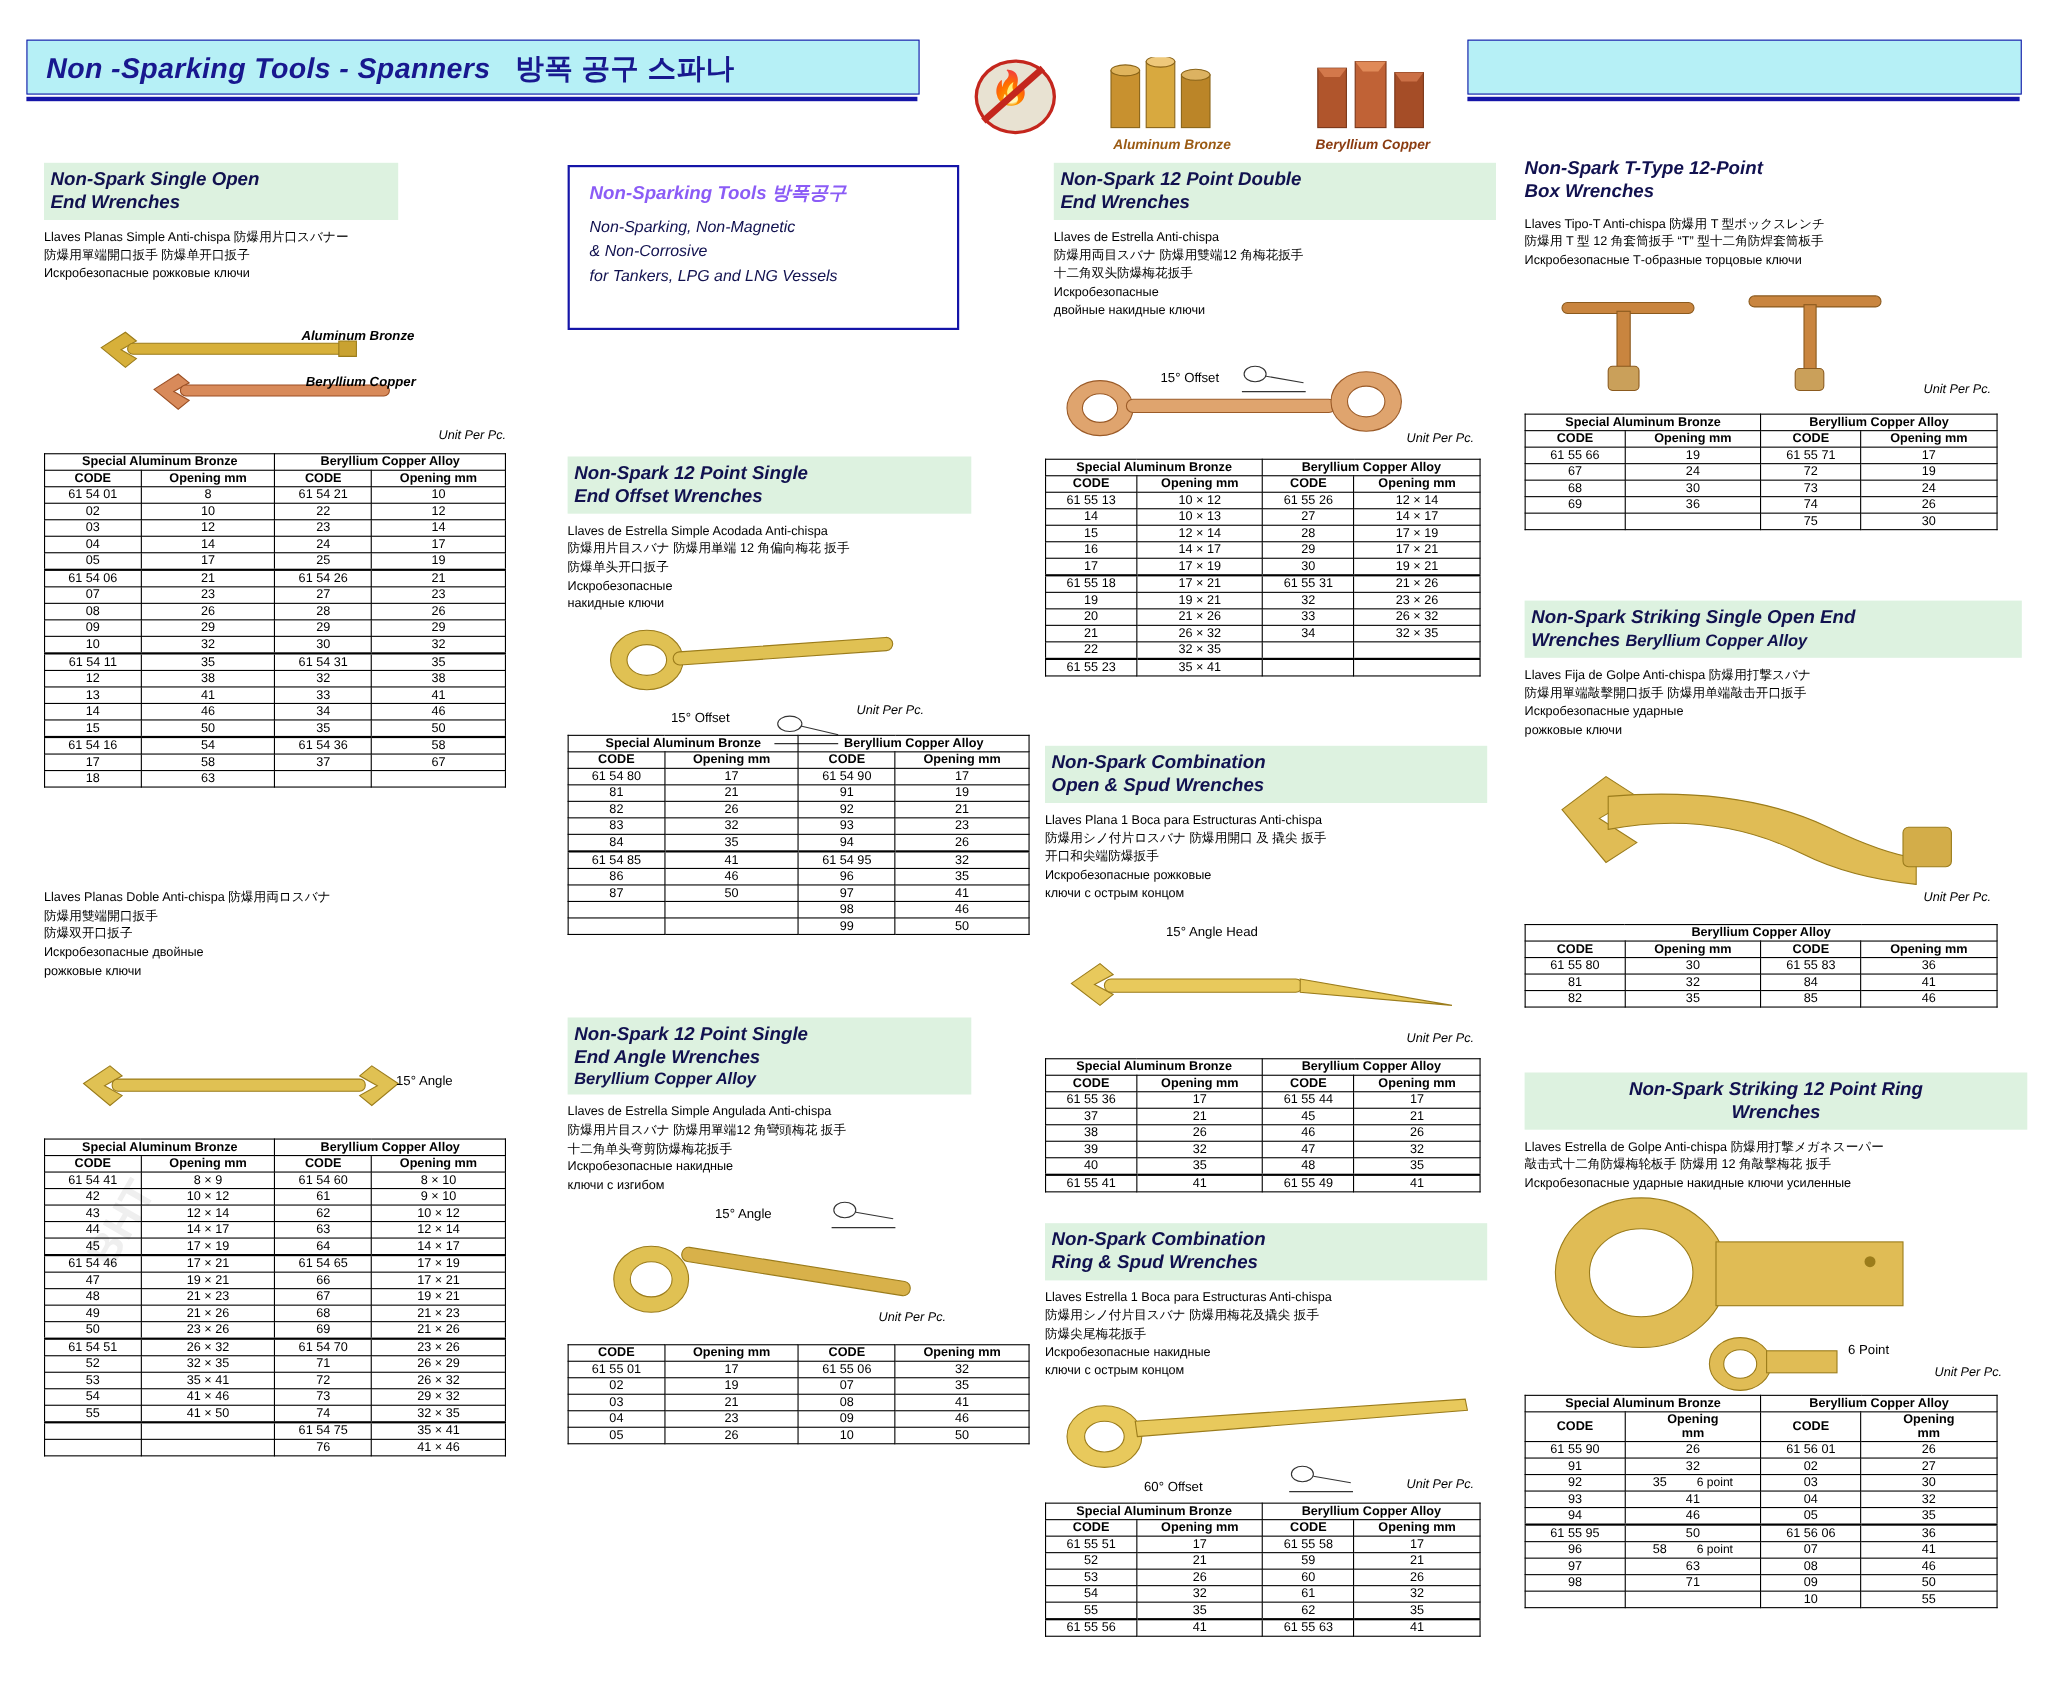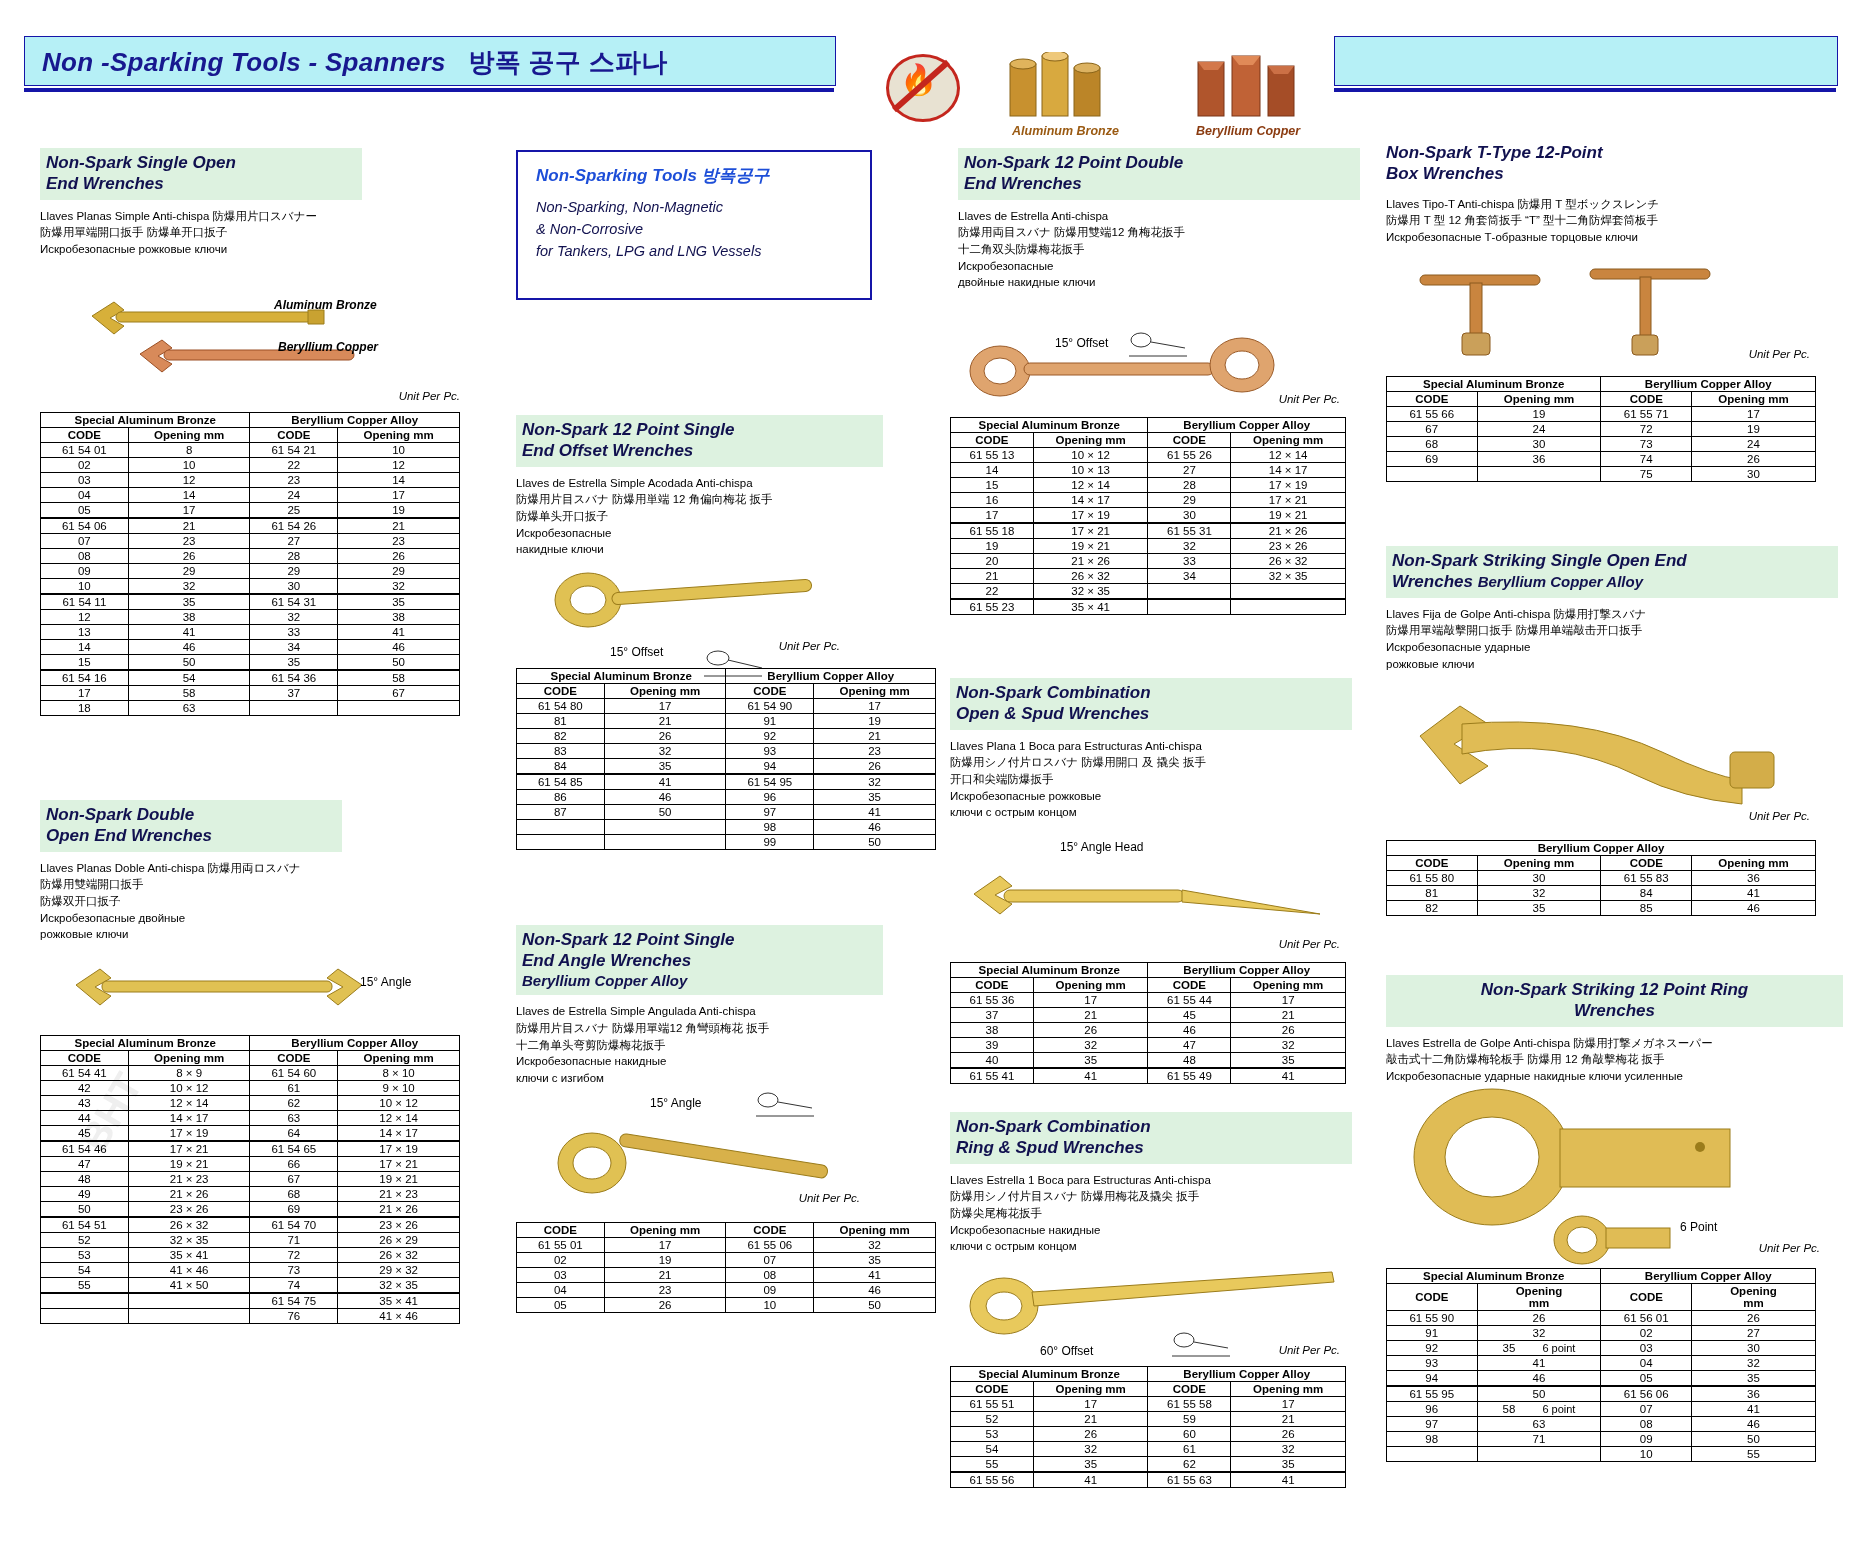--- a/index.html
+++ b/index.html
@@ -39,21 +39,21 @@
   table.t{border-collapse:collapse;font-size:11.5px;}
   table.t td,table.t th{border:1px solid #000;padding:1px 4px;text-align:center;font-weight:normal;}
   table.t th{font-weight:bold;font-size:11.5px;}
   td.code{font-weight:bold;text-align:center;white-space:nowrap;}
   .grp-top td{border-top:1px solid #000;}
 
   .box{position:absolute;}
 
   
   .infobox{position:absolute;left:516px;top:150px;width:352px;height:146px;border:2px solid #1515a8;background:#fff;}
-  .infobox .l1{font-size:17px;font-weight:bold;font-style:italic;color:#1d4ed8;padding:12px 0 0 18px;}
+  .infobox .l1{font-size:17px;font-weight:bold;font-style:italic;color:#8b5cf6;padding:12px 0 0 18px;}
   .infobox .l2{font-size:14.5px;font-style:italic;color:#11114f;padding:10px 0 0 18px;line-height:1.5;}
 
   
   svg{display:block;}
   .wm{position:absolute;font-size:40px;color:#efefef;font-weight:bold;transform:rotate(-60deg);}
 </style>
 </head>
 <body>
 
 <div class="page">
@@ -250,24 +250,20 @@
         <tr>
           <td class="code">18</td>
           <td>63</td>
           <td class="code">&nbsp;</td>
           <td>&nbsp;</td>
         </tr>
       </tbody>
   </table>
 
   <div class="box" style="left:40px;top:800px;width:440px;">
-    <div class="sect-title" style="width:290px;">
-      <span style="white-space:pre-line;">Non-Spark Double
-Open End Wrenches</span>
-    </div>
     <div class="sub" style="margin-top:8px;">
       <div>Llaves Planas Doble Anti-chispa    防爆用両ロスバナ</div>
       <div>防爆用雙端開口扳手</div>
       <div>防爆双开口扳子</div>
       <div>Искробезопасные двойные</div>
       <div>рожковые ключи</div>
     </div>
   </div>
 
   <svg style="position:absolute;left:62px;top:955px;" width="330" height="70">

